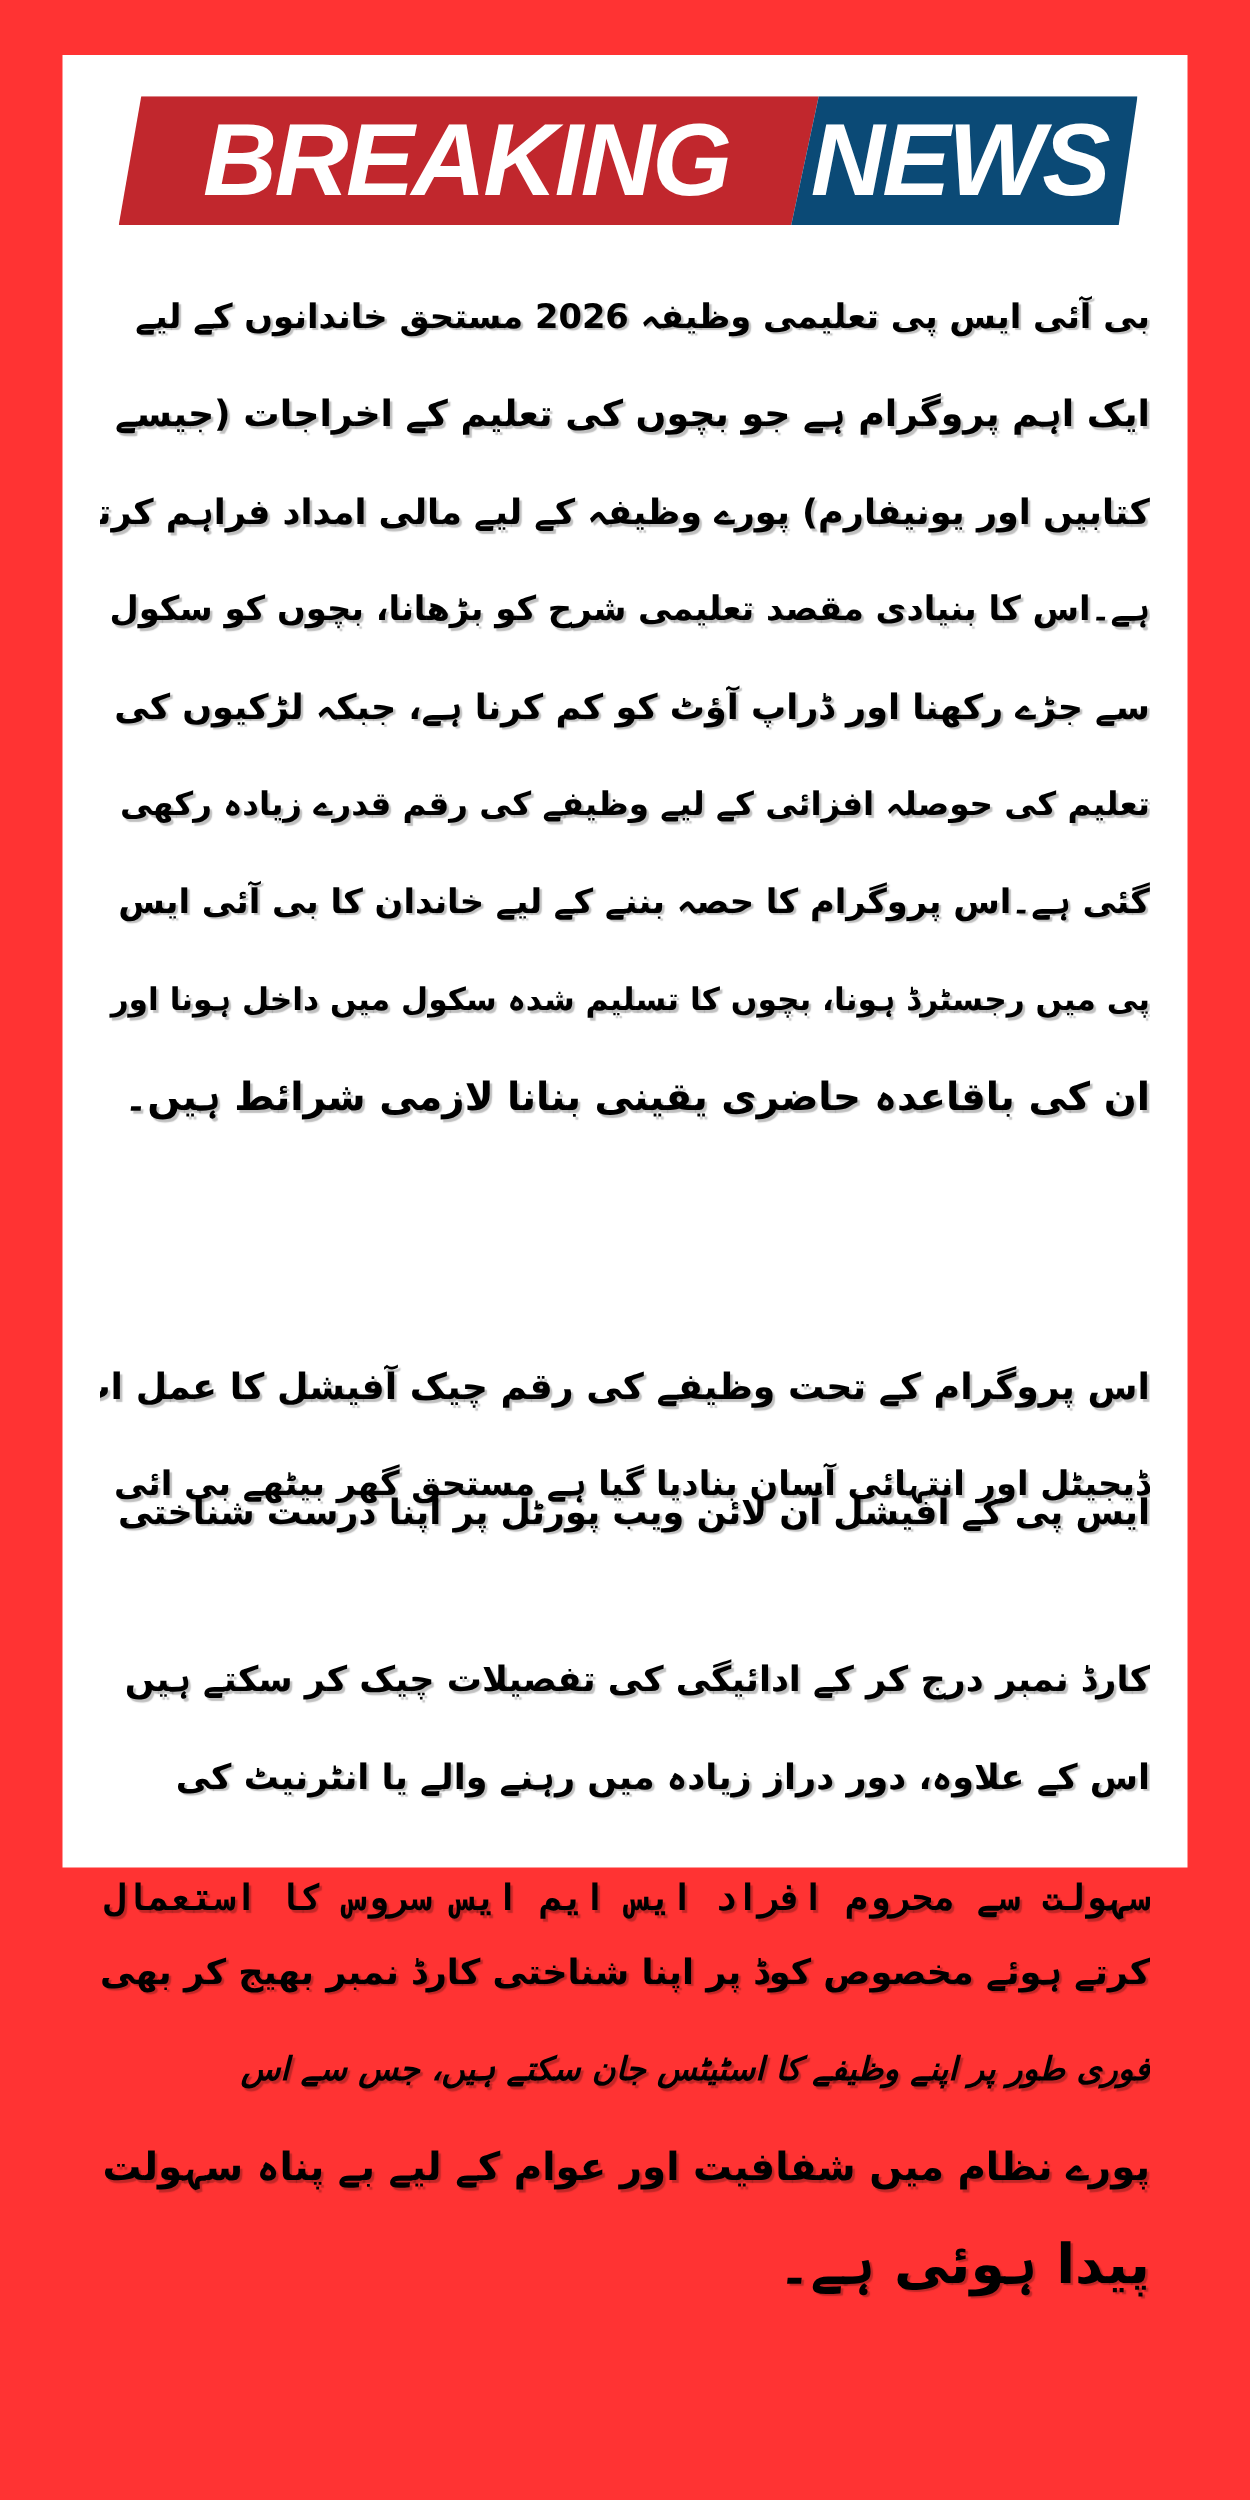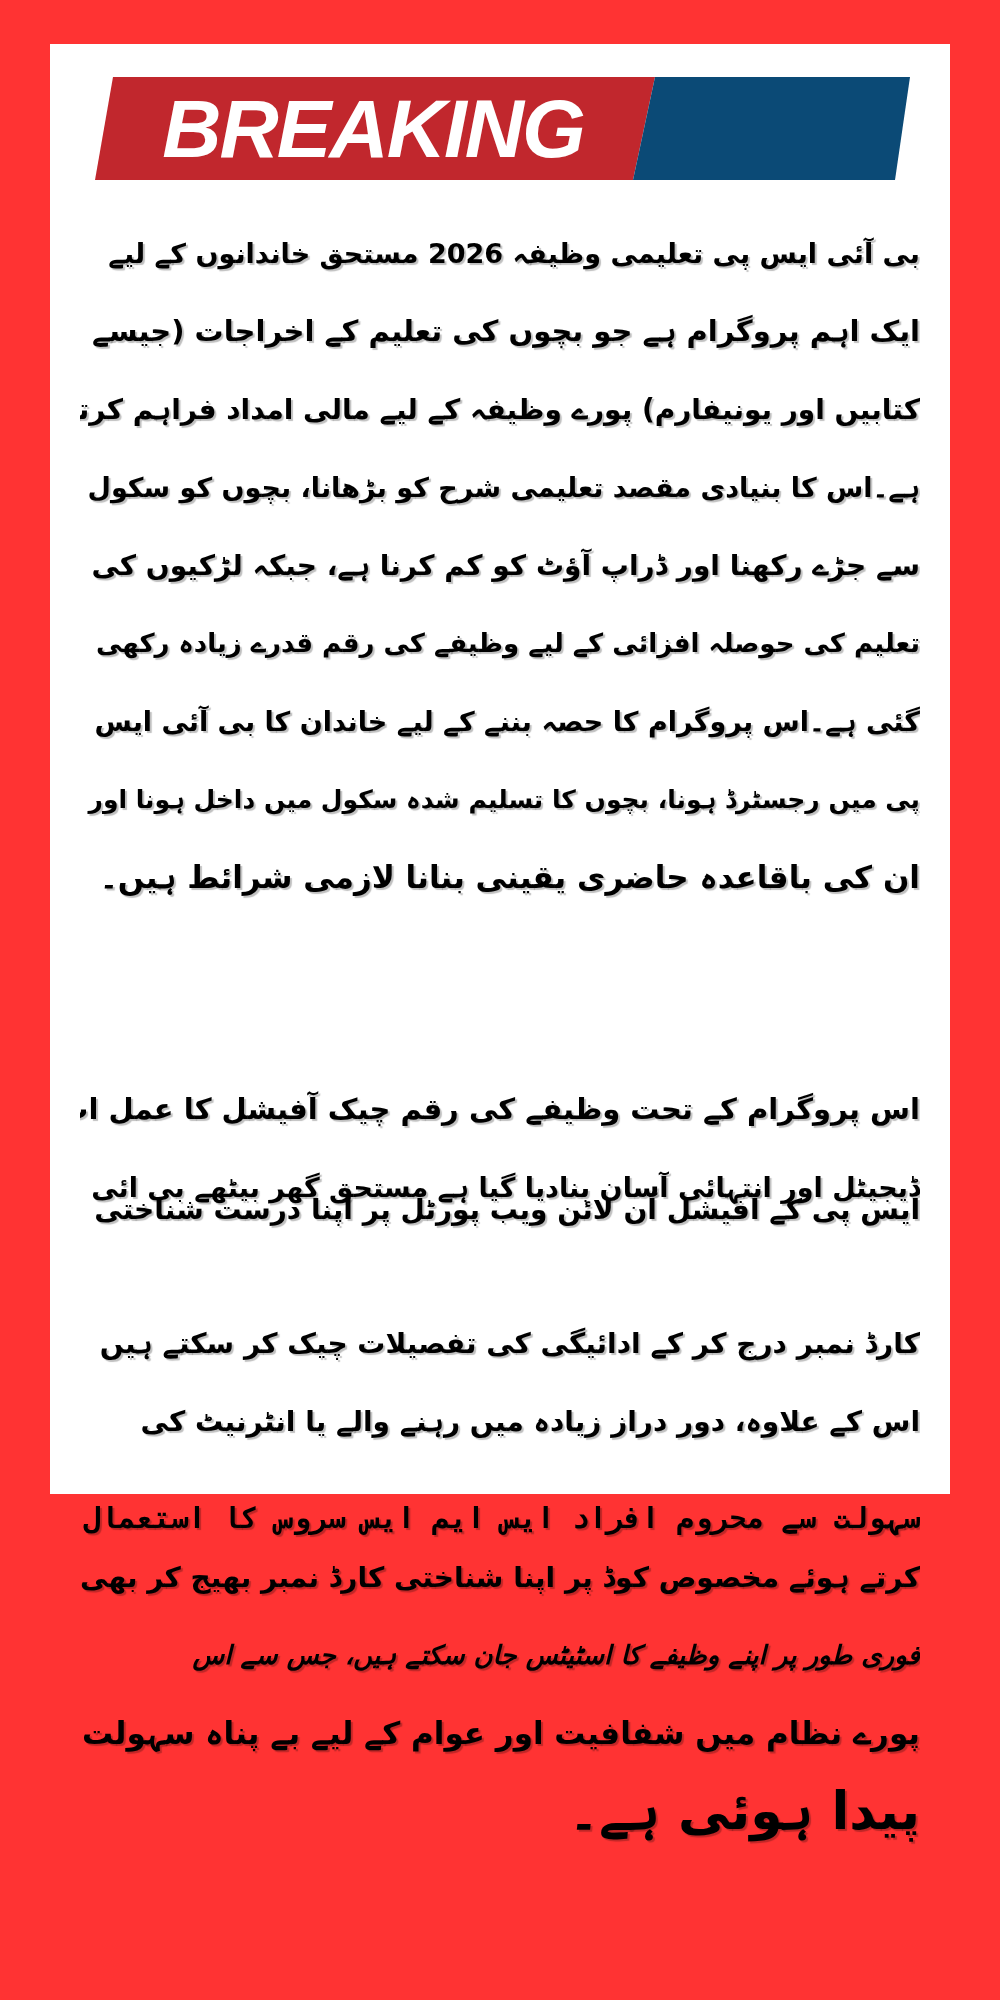--- a/index.html
+++ b/index.html
@@ -42,38 +42,39 @@
     direction: rtl;
     text-align: right;
     color: #000;
     font-family: "DejaVu Sans", sans-serif;
   }
   .line {
     position: absolute;
     right: 0; left: 0;
     height: 78px;
     display: flex; align-items: center;
-    font-size: 52px;
+    font-size: 44px;
     font-weight: bold;
     white-space: nowrap;
     overflow: hidden;
     text-shadow: 2px 2px 1px rgba(0,0,0,0.25);
   }
 </style>
 </head>
 <body>
 
 <div class="panel">
 
   <div class="banner">
     <svg viewBox="0 0 815 103" preserveAspectRatio="none">
       <polygon points="18,0 560,0 538,103 0,103" fill="#c1272d"></polygon>
       <polygon points="560,0 815,0 800,103 538,103" fill="#0b4a76"></polygon>
     </svg>
     <div class="banner-text breaking">BREAKING</div>
+    <div class="banner-text news">NEWS</div>
   </div>
 
   <div class="article">
 
     <div class="line" style="top: 170px; font-size: 27px;">بی آئی ایس پی تعلیمی وظیفہ 2026 مستحق خاندانوں کے لیے</div>
     <div class="line" style="top: 248px; font-size: 29px;">ایک اہم پروگرام ہے جو بچوں کی تعلیم کے اخراجات (جیسے</div>
     <div class="line" style="top: 326px; font-size: 28px;">کتابیں اور یونیفارم) پورے وظیفہ کے لیے مالی امداد فراہم کرتا</div>
     <div class="line" style="top: 404px; font-size: 27px;">ہے۔اس کا بنیادی مقصد تعلیمی شرح کو بڑھانا، بچوں کو سکول</div>
     <div class="line" style="top: 482px; font-size: 28px;">سے جڑے رکھنا اور ڈراپ آؤٹ کو کم کرنا ہے، جبکہ لڑکیوں کی</div>
     <div class="line" style="top: 560px; font-size: 26px;">تعلیم کی حوصلہ افزائی کے لیے وظیفے کی رقم قدرے زیادہ رکھی</div>

